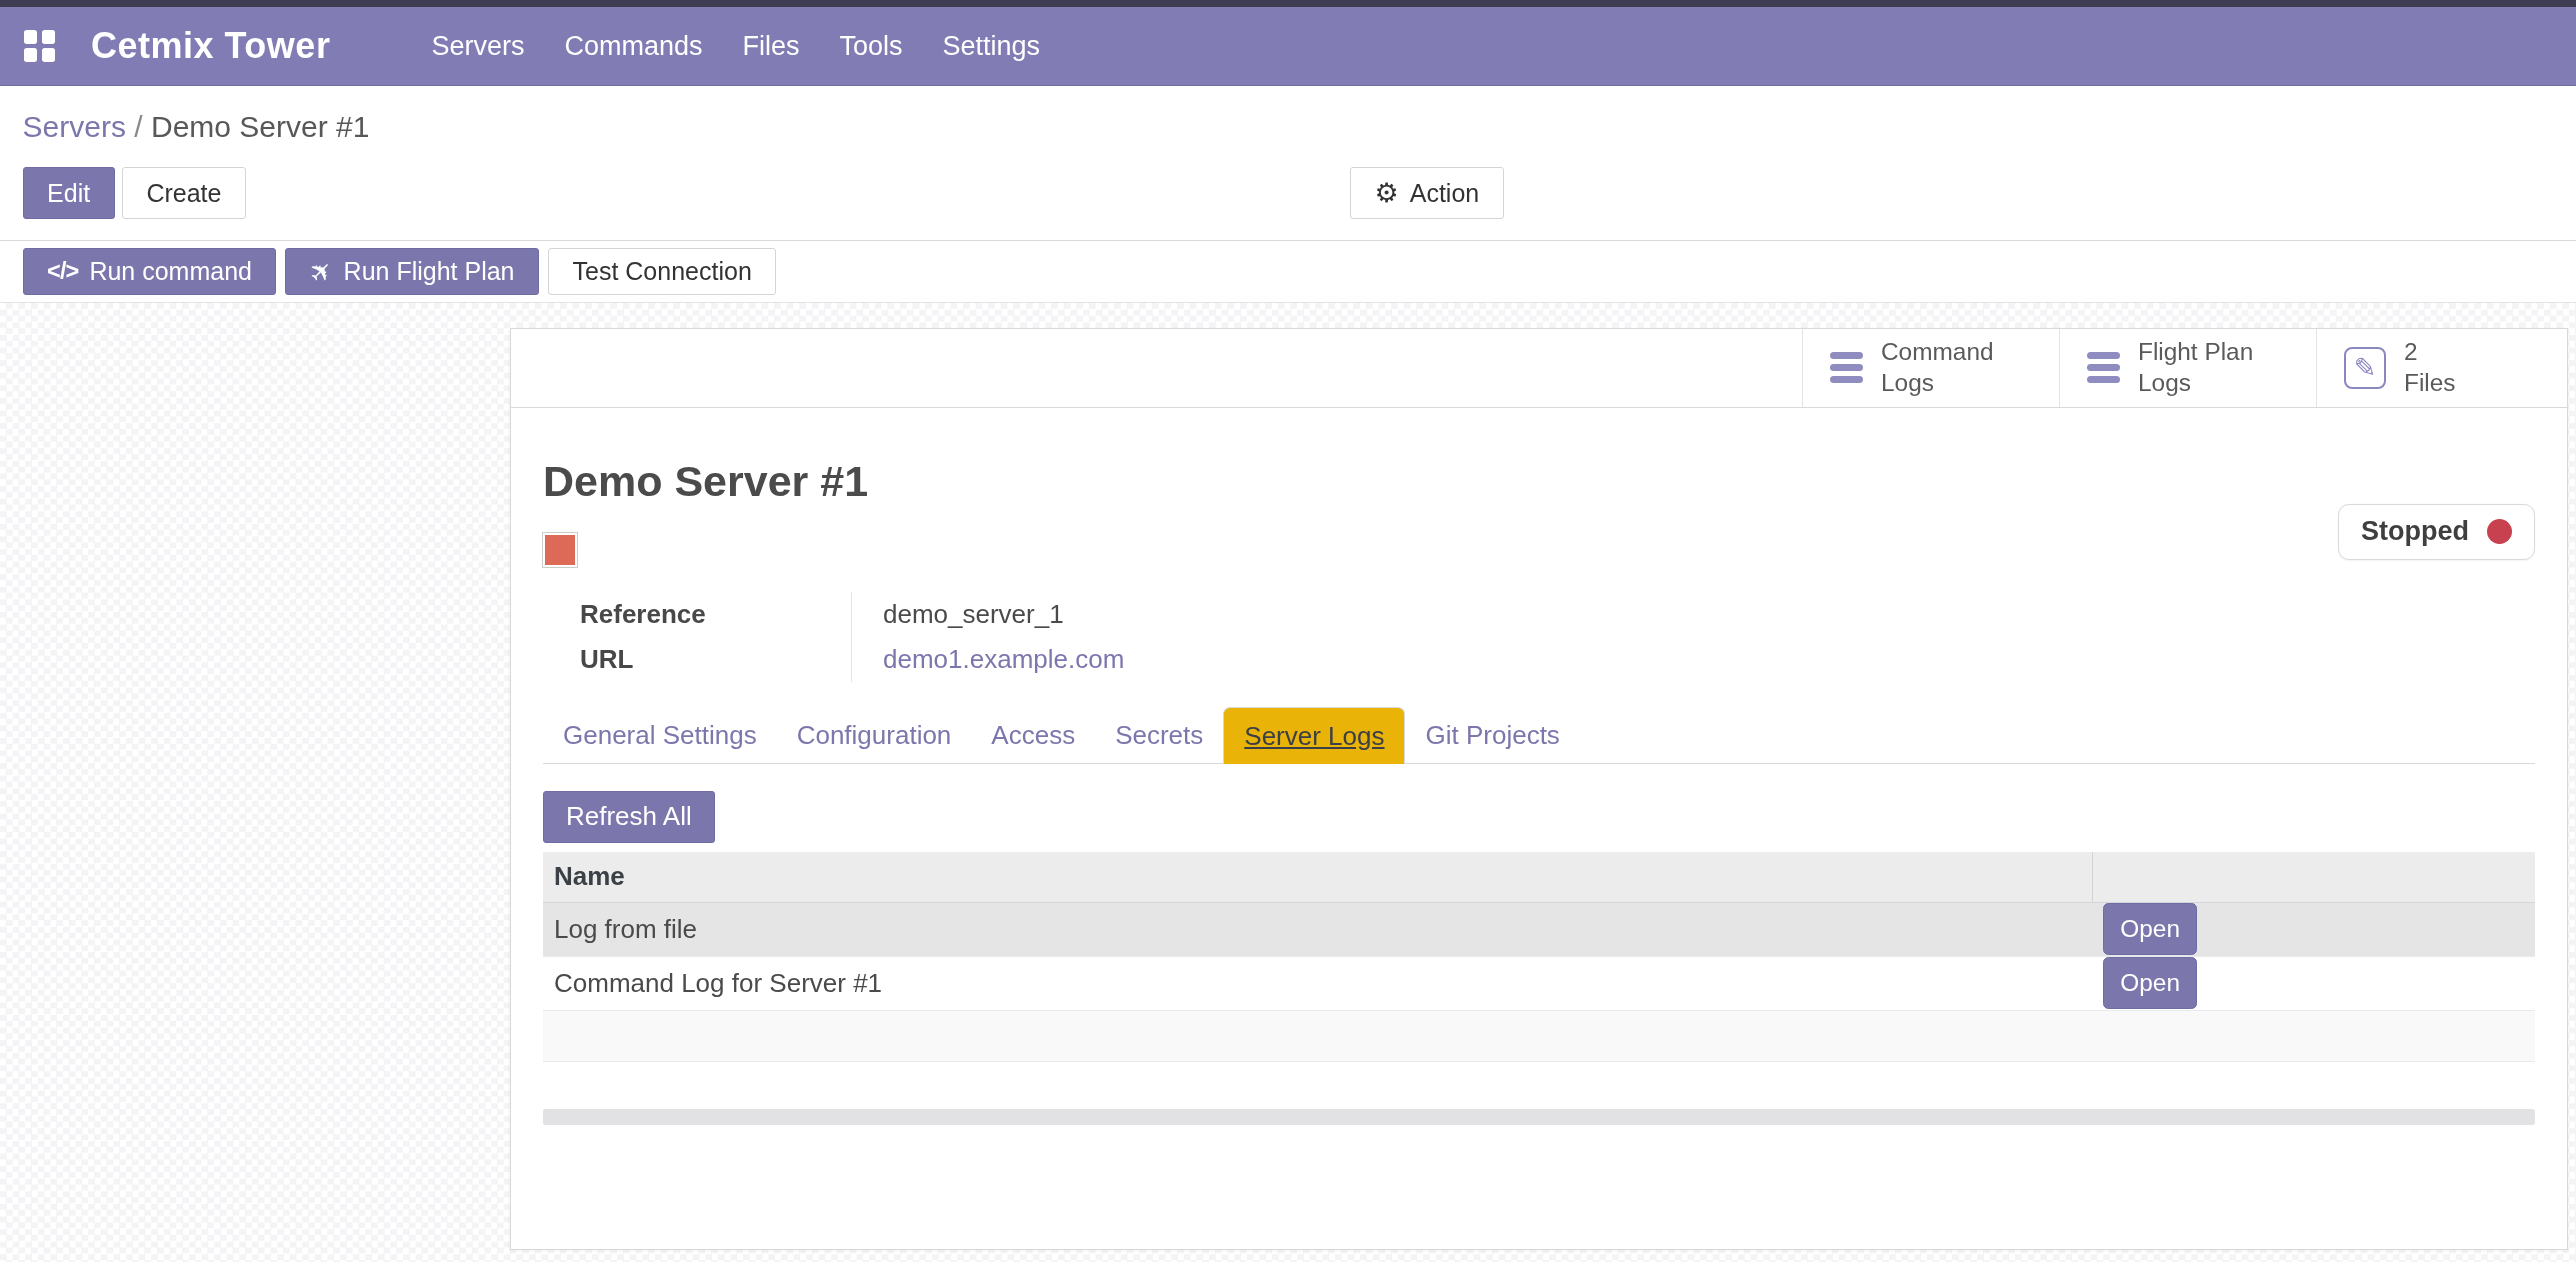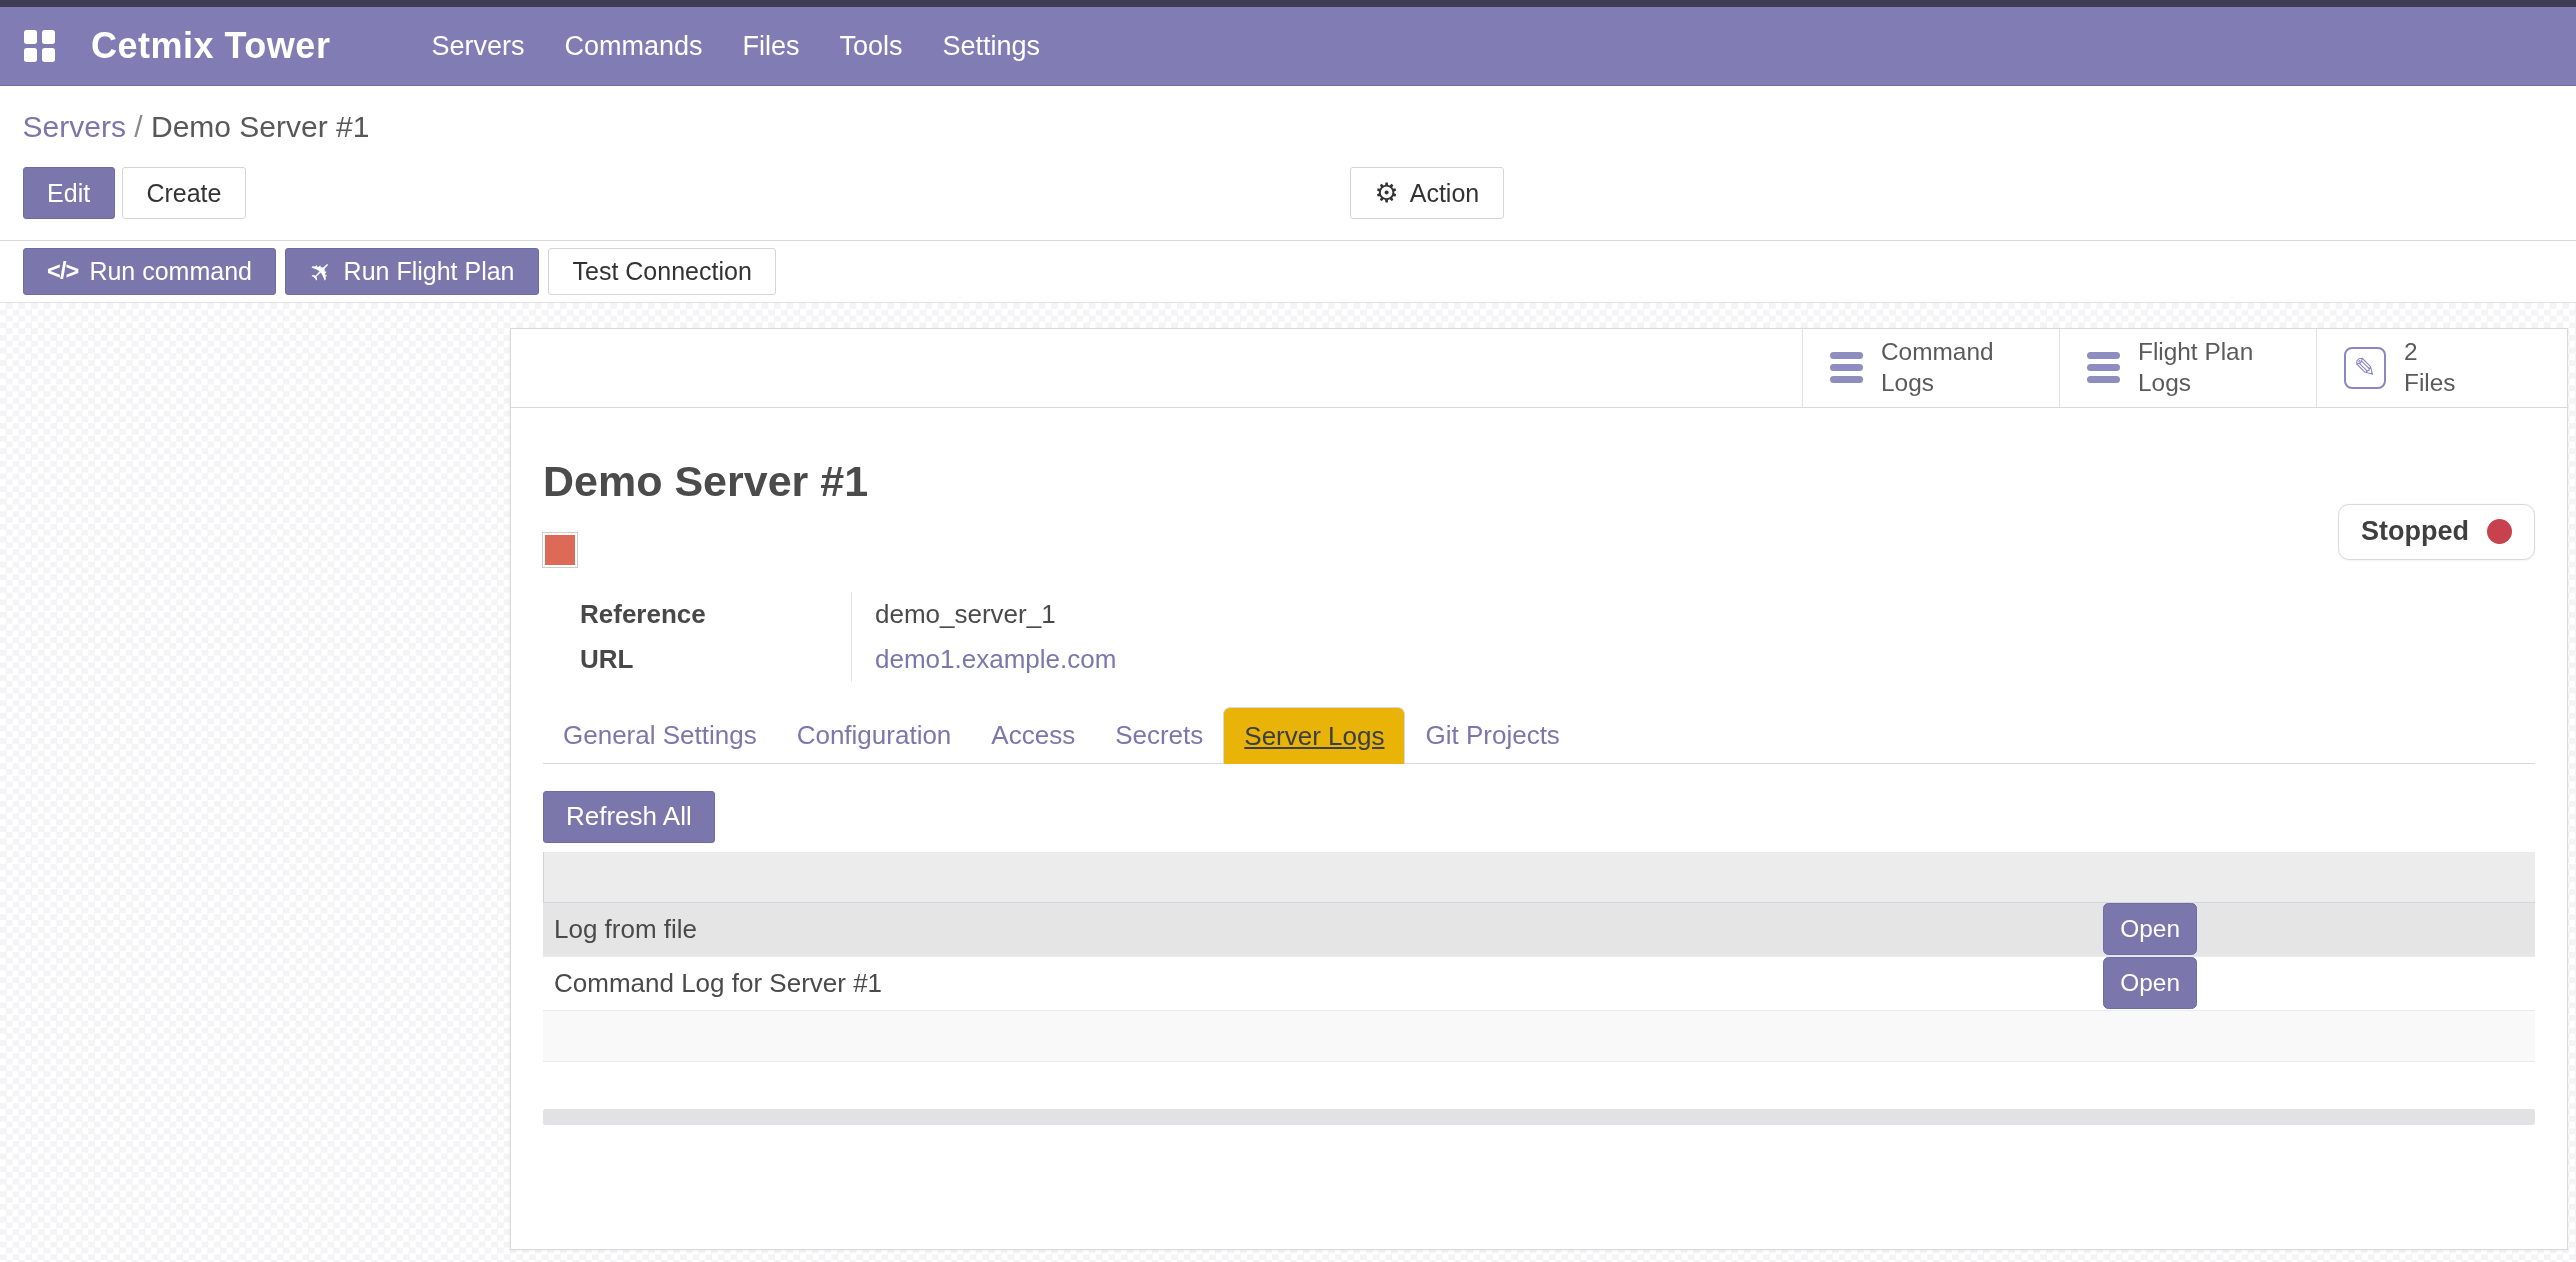--- a/index.html
+++ b/index.html
@@ -55,21 +55,21 @@
   .server-title { margin-top:49px; font-size:43px; font-weight:bold; color:#4b4b4b; }
   .status-badge { position:absolute; right:32px; top:47px; height:56px; padding:0 22px; background:#fff;
     border:0.9px solid #dadada; border-radius:11px; display:flex; align-items:center; gap:18px;
     font-size:27px; font-weight:bold; color:#3f3f3f; box-shadow:0 0.9px 1.8px rgba(0,0,0,0.05); }
   .status-dot { width:25px; height:25px; border-radius:50%; background:#c7414e; }
   .color-swatch { margin-top:27px; width:34px; height:34px; background:#dd6a57; border:2.7px solid #fff; outline:0.9px solid #cccccc; }
 
   .fields { margin-top:25px; font-size:26px; }
   .field-row { display:flex; align-items:center; height:45px; }
   .field-label { width:271px; font-weight:bold; color:#484848;margin-left:37px; }
-  .field-value { border-left:0.9px solid #e4e4e4; padding-left:23px; color:#4a4a4a; align-self:stretch; display:flex; align-items:center; }
+  .field-value { border-left:0.9px solid #e4e4e4; padding-left:31px; color:#4a4a4a; align-self:stretch; display:flex; align-items:center; }
   .field-value.link { color:#7b77ad; cursor:pointer; }
 
   
   .tabs { margin-top:25px; display:flex; border-bottom:0.9px solid #d9d9d9; }
   .tab { padding:0 20px; height:56px; line-height:56px; font-size:26px; color:#7b77ad; cursor:pointer; }
   .tab.active { background:#eab308; border:0.9px solid #d9d9d9; border-bottom:none; border-radius:7.2px 7.2px 0 0;
     color:#3b4046; margin-bottom:-0.9px; height:57px;text-decoration:underline; }
 
   
   .refresh-btn { margin-top:27px; height:52px; padding:0 22px; font-size:26px;text-align:right; }
@@ -200,20 +200,21 @@
           <div class="tab">Access</div>
           <div class="tab">Secrets</div>
           <div class="tab active">Server Logs</div>
           <div class="tab">Git Projects</div>
         </div>
 
         <button class="btn btn-primary refresh-btn">Refresh All</button>
 
         <div class="logs-table">
           <div class="thead">
+            <div class="th-name">Name</div>
             <div class="th-action"></div>
           </div>
           <div class="trow odd">
             <div class="td-name">Log from file</div>
             <div class="td-action">
               <button class="btn btn-primary open-btn">Open</button>
             </div>
           </div>
           <div class="trow">
             <div class="td-name">Command Log for Server #1</div>

